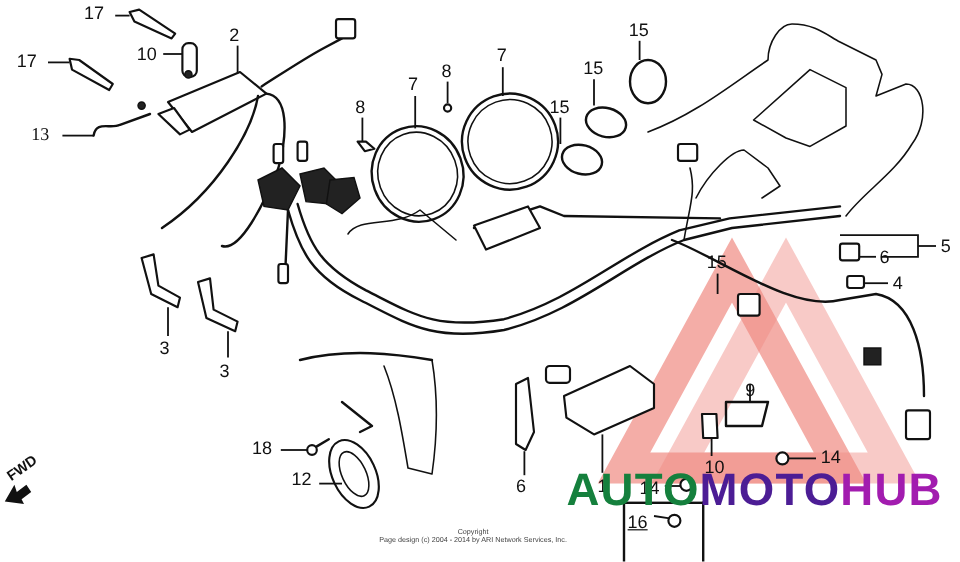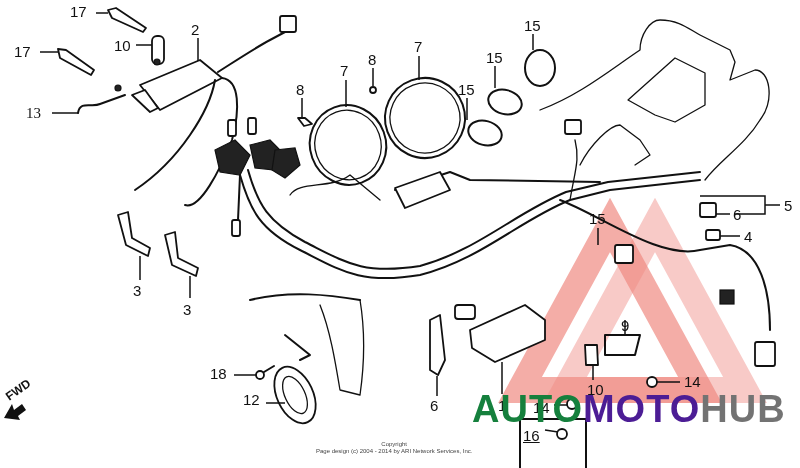--- a/index.html
+++ b/index.html
@@ -12,21 +12,21 @@
   .ln-fill { fill: #fff; stroke: #111; stroke-width: 1.8; stroke-linejoin: round; }
   .dark { fill: #222; stroke: #111; stroke-width: 1.2; }
   .callout { position: absolute; font-size: 15px; color: #111; line-height: 1;
              font-family: "Liberation Sans", sans-serif; white-space: nowrap; }
   .leader { stroke: #111; stroke-width: 1.5; fill: none; }
   .wm-tri { fill: none; stroke: #f08a82; stroke-width: 26; opacity: 0.7; }
   .wm-text { position: absolute; left: 472px; top: 388px; font-size: 38px;
              font-weight: bold; letter-spacing: 1px; font-family: "Liberation Sans", sans-serif; }
   .wm-auto { color: #15803d; }
   .wm-moto { color: #4c1d95; }
-  .wm-hub { color: #737373; }
+  .wm-hub { color: #a21caf; }
   .copyright { position: absolute; left: 316px; top: 441px; font-size: 6px; color: #444;
                text-align: center; line-height: 1.2; }
   .fwd { position: absolute; left: 3px; top: 392px; font-size: 12px; font-weight: bold;
          color: #111; transform: rotate(-35deg); transform-origin: left top; }
   .boxed { position: absolute; left: 519px; top: 418px; width: 64px; height: 50px;
            border-top: 2px solid #111; border-left: 2px solid #111; border-right: 2px solid #111; }
 </style>
 </head>
 <body>
 

